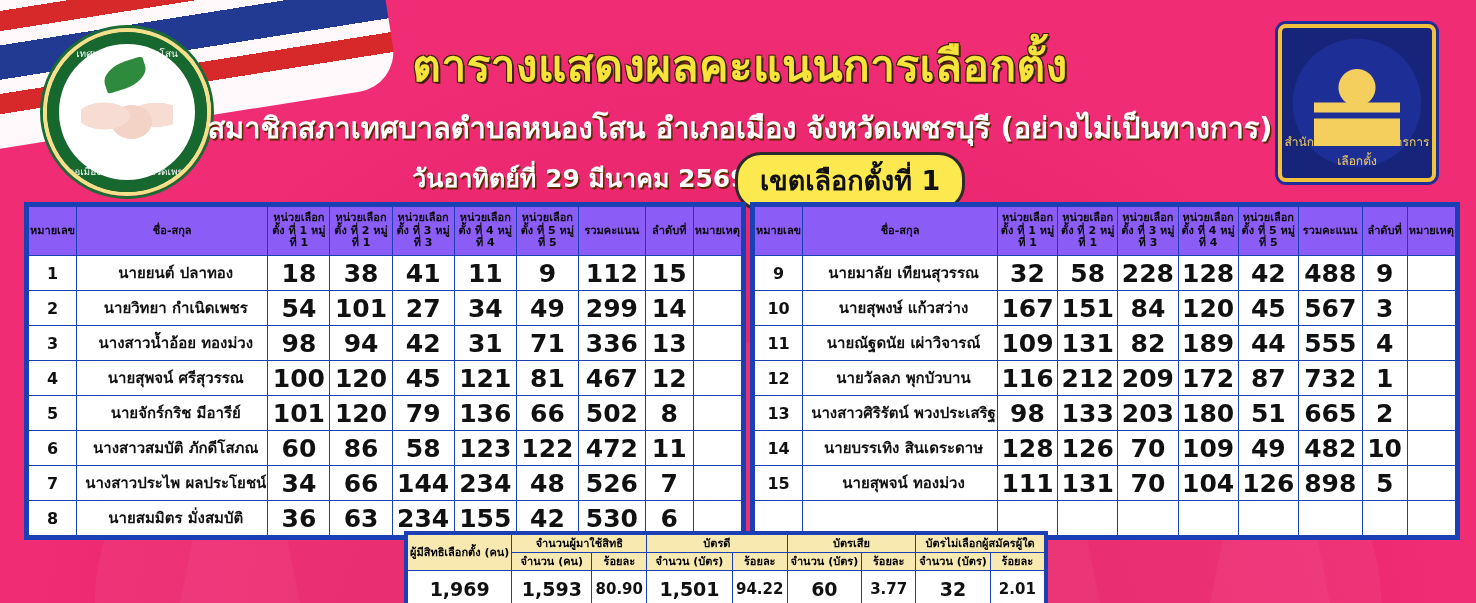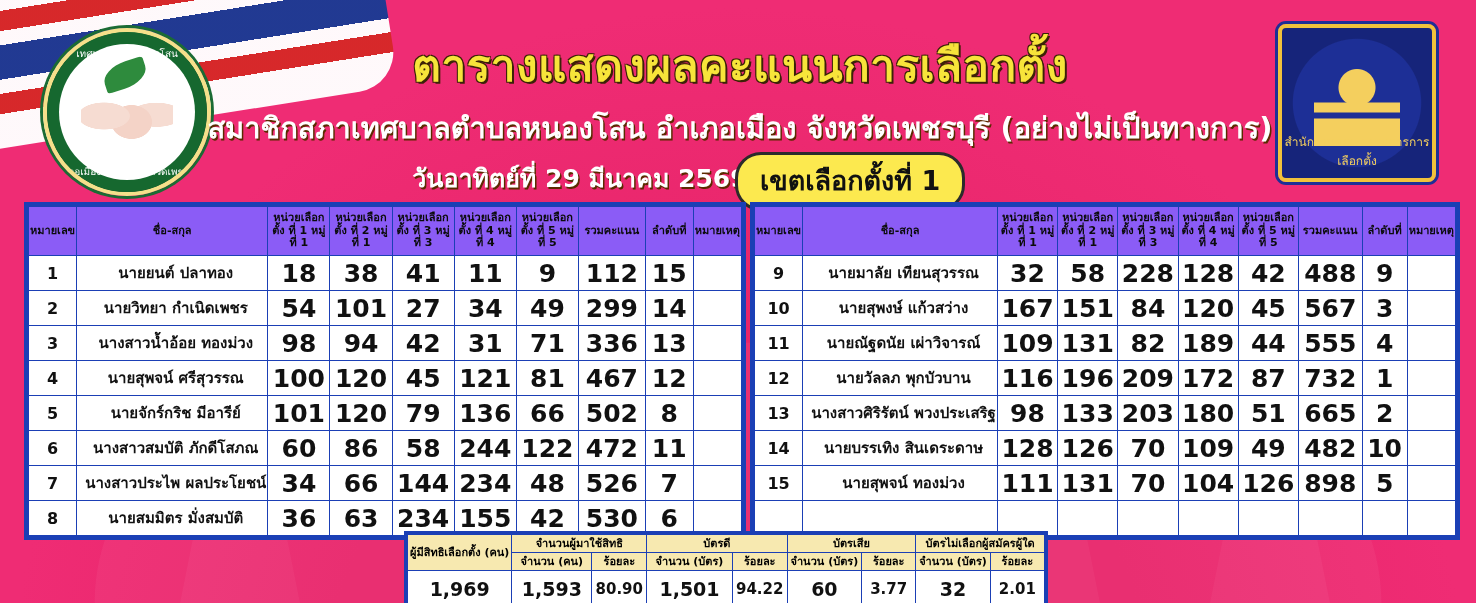--- a/index.html
+++ b/index.html
@@ -263,21 +263,21 @@
           <td>502</td>
           <td>8</td>
           <td class="note"></td>
         </tr>
         <tr>
           <td class="idx">6</td>
           <td class="name">นางสาวสมบัติ  ภักดีโสภณ</td>
           <td>60</td>
           <td>86</td>
           <td>58</td>
-          <td>244</td>
+          <td>123</td>
           <td>122</td>
           <td>472</td>
           <td>11</td>
           <td class="note"></td>
         </tr>
         <tr>
           <td class="idx">7</td>
           <td class="name">นางสาวประไพ  ผลประโยชน์</td>
           <td>34</td>
           <td>66</td>
@@ -354,21 +354,21 @@
           <td>189</td>
           <td>44</td>
           <td>555</td>
           <td>4</td>
           <td class="note"></td>
         </tr>
         <tr>
           <td class="idx">12</td>
           <td class="name">นายวัลลภ  พุกบัวบาน</td>
           <td>116</td>
-          <td>196</td>
+          <td>212</td>
           <td>209</td>
           <td>172</td>
           <td>87</td>
           <td>732</td>
           <td>1</td>
           <td class="note"></td>
         </tr>
         <tr>
           <td class="idx">13</td>
           <td class="name">นางสาวศิริรัตน์  พวงประเสริฐ</td>

